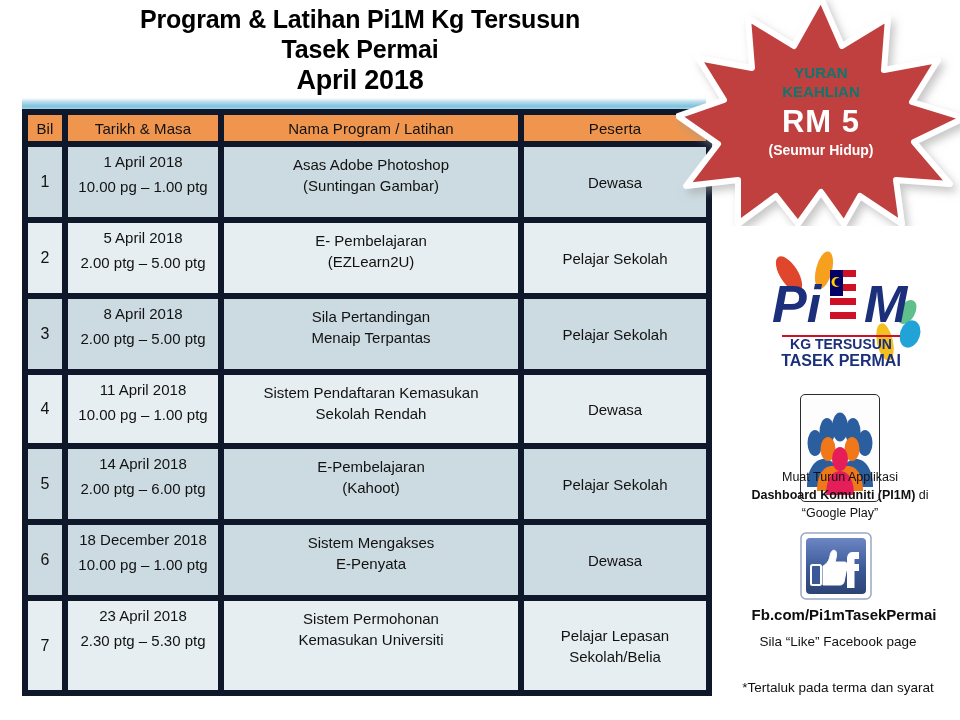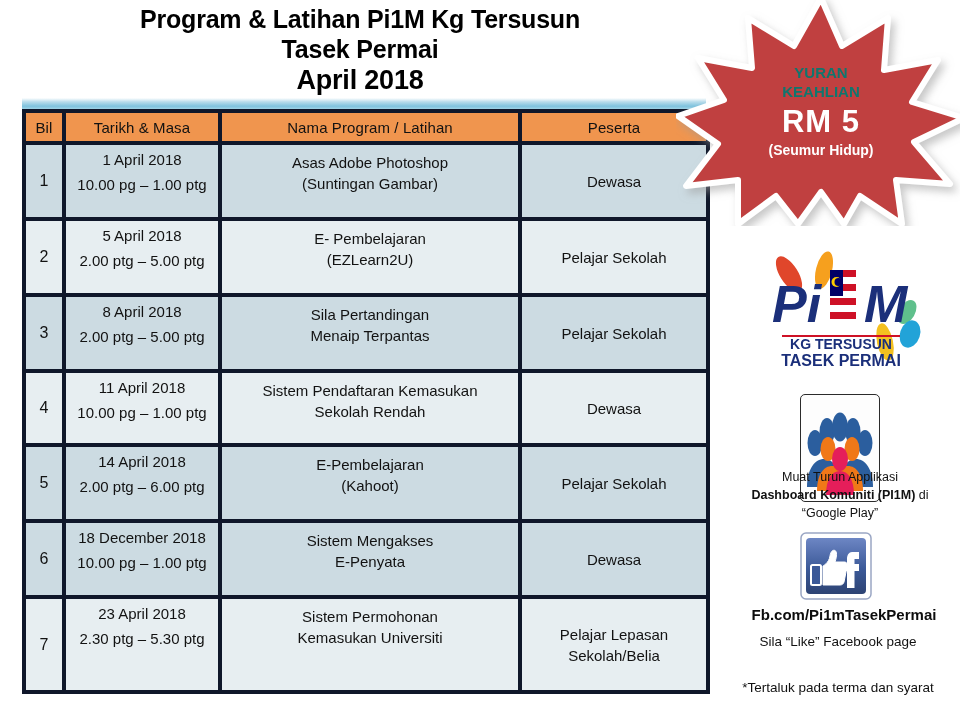--- a/index.html
+++ b/index.html
@@ -49,21 +49,21 @@
     width: 684px;
     background: linear-gradient(180deg, #ffffff 0%, #b8dceb 35%, #7fc3de 75%, #9fd3e6 100%);
   }
 
   table.sched {
     border-collapse: collapse;
     width: 684px;
     table-layout: fixed;
   }
   table.sched th, table.sched td {
-    border: 4px solid #0f172a;
+    border: 6px solid #0f172a;
     font-weight: normal;
     color: #121212;
   }
 
   thead th {
     background: #F0954E;
     color: #ffffff;
     font-weight: bold;
     font-size: 15px;
     height: 32px;

